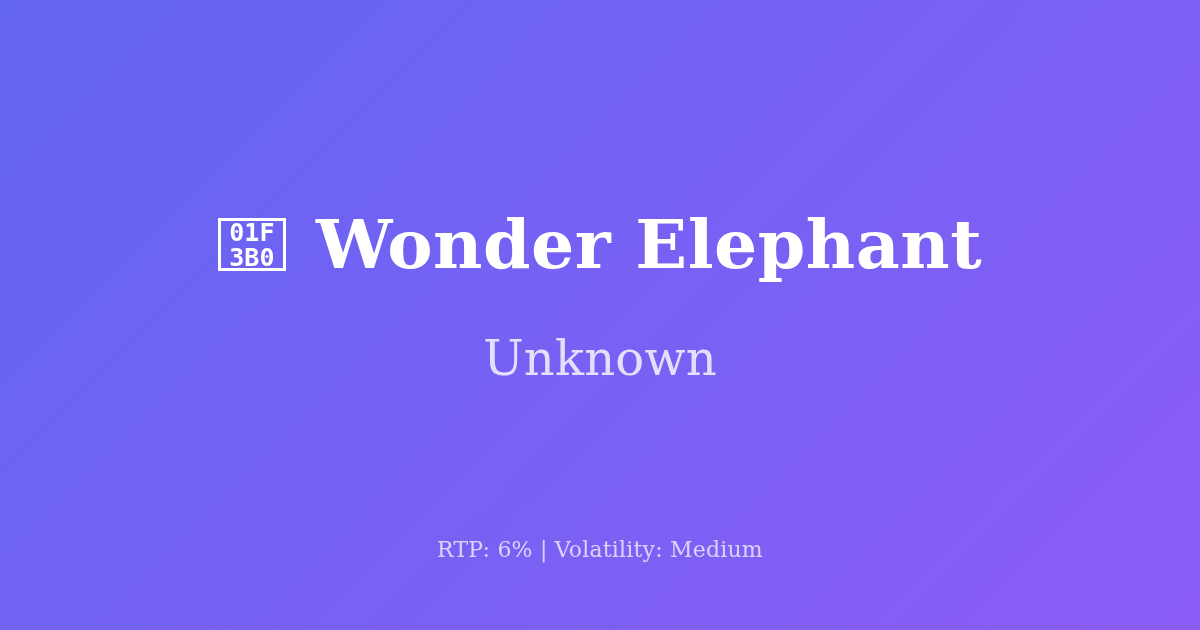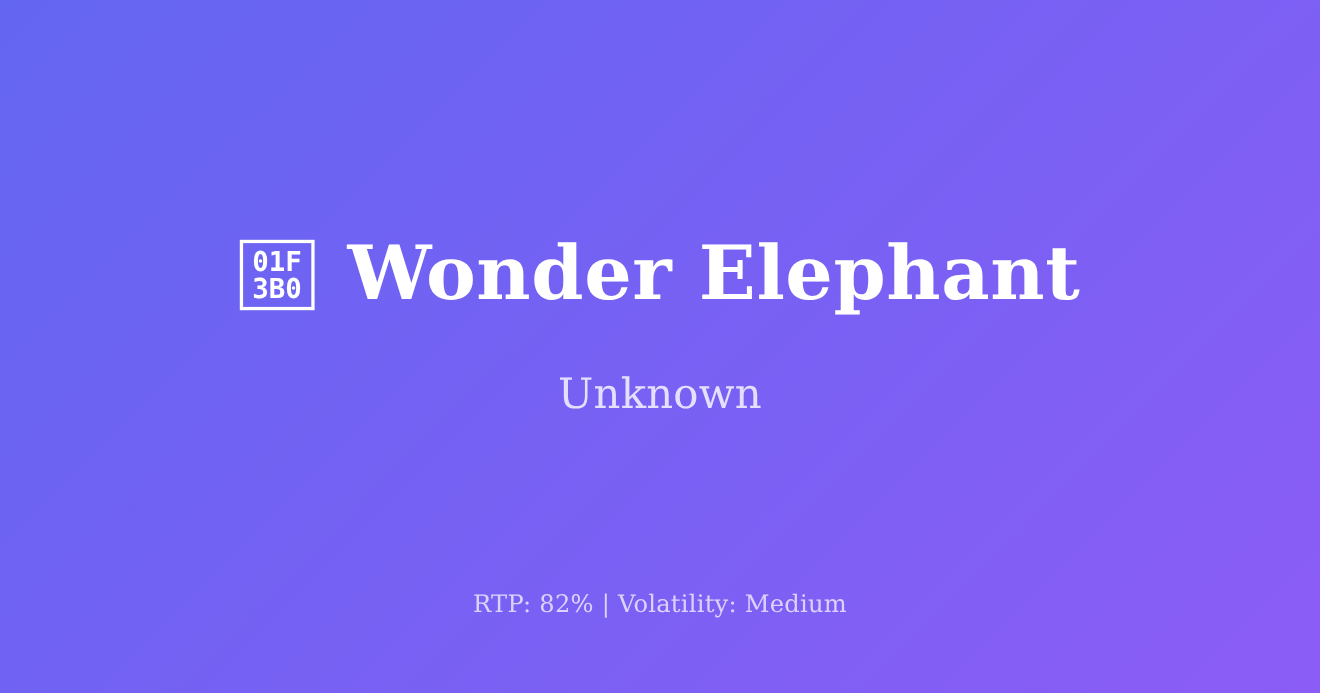--- a/index.html
+++ b/index.html
@@ -45,21 +45,21 @@
   }
 
   
   .tofu {
     display: inline-flex;
     flex-direction: column;
     align-items: center;
     justify-content: center;
     box-sizing: border-box;
     width: 68px;
-    height: 64px;
+    height: 53px;
     border: 3px solid #ffffff;
     color: #ffffff;
     font-family: "DejaVu Sans Mono", "Liberation Mono", monospace;
     font-size: 25px;
     font-weight: 700;
     line-height: 25px;
     letter-spacing: 0px;
     flex: 0 0 auto;
   }
   .tofu-row {
@@ -72,21 +72,21 @@
     font-size: 68px;
     font-weight: 700;
     line-height: 1.05;
     letter-spacing: 0.5px;
     margin: 0;
   }
 
   .game-subtitle {
     margin: 52px 0 0 0;
     color: rgba(255, 255, 255, 0.80);
-    font-size: 38px;
+    font-size: 48px;
     font-weight: 400;
     line-height: 1.1;
     letter-spacing: 0.2px;
   }
 
   
   .stats {
     position: absolute;
     left: 0;
     right: 0;
@@ -113,15 +113,15 @@
       </span>
 
       <h1 class="game-title">Wonder Elephant</h1>
 
     </div>
 
     <div class="game-subtitle">Unknown</div>
 
   </div>
 
-  <div class="stats">RTP: 82% | Volatility: Medium</div>
+  <div class="stats">RTP: 6% | Volatility: Medium</div>
 
 </div>
 
 </body></html>

